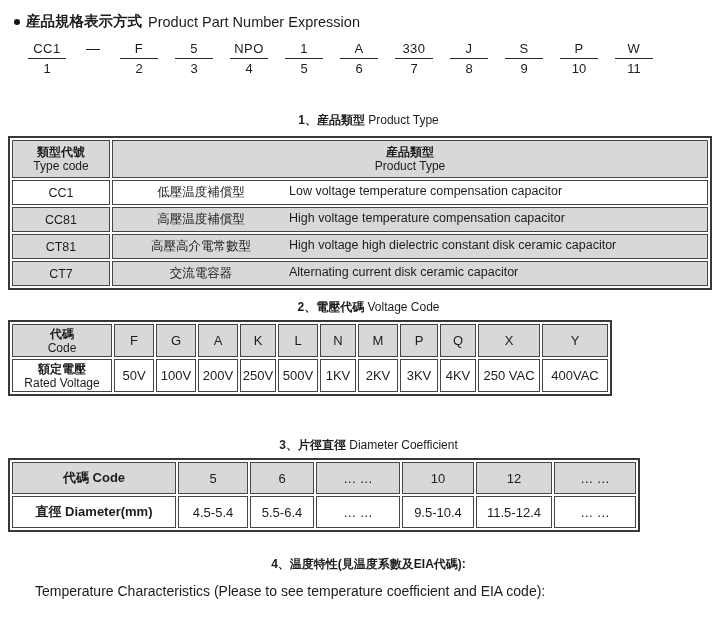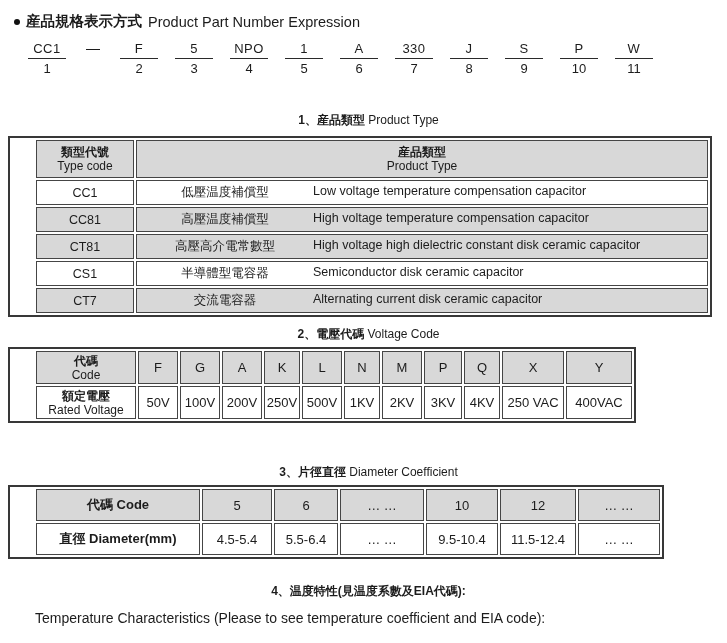--- a/index.html
+++ b/index.html
@@ -32,21 +32,21 @@
 
   
   .sec-heading { font-size: 12px; margin-left: 10px; text-align: center; }
   .sec-heading .en { font-weight: normal; }
   #sec1-heading { margin-top: 36px; }
   #sec2-heading { margin-top: 9px; }
   #sec3-heading { margin-top: 41px; }
   #sec4-heading { margin-top: 24px; }
 
   
-  table { border-collapse: separate; border-spacing: 2px; margin-left: 8px; table-layout: fixed; padding-left: 24px; }
+  table { border-collapse: separate; border-spacing: 2px; margin-left: 8px; table-layout: fixed; }
   table.framed { border: 2px solid #383838; background: #fff; }
   td, th { border: 1px solid #454545; font-size: 12.5px; font-weight: normal; text-align: center; vertical-align: middle; background: #fff; }
   .shade { background: #d8d8d8; }
   .two-line { line-height: 14px; font-size: 12px; }
 
   
   #table1 { width: 704px; margin-top: 7px; }
   #table1 th { height: 38px; }
   #table1 td { height: 25px; }
   #table1 .cell-desc { text-align: left; }
@@ -161,29 +161,20 @@
         <span class="desc-en">High voltage temperature compensation capacitor</span>
       </div>
     </td>
   </tr>
   <tr>
     <td class="shade">CT81</td>
     <td class="cell-desc shade">
       <div class="desc-flex">
         <span class="desc-zh">高壓高介電常數型</span>
         <span class="desc-en">High voltage high dielectric constant disk ceramic capacitor</span>
-      </div>
-    </td>
-  </tr>
-  <tr>
-    <td>CS1</td>
-    <td class="cell-desc">
-      <div class="desc-flex">
-        <span class="desc-zh">半導體型電容器</span>
-        <span class="desc-en">Semiconductor disk ceramic capacitor</span>
       </div>
     </td>
   </tr>
   <tr>
     <td class="shade">CT7</td>
     <td class="cell-desc shade">
       <div class="desc-flex">
         <span class="desc-zh">交流電容器</span>
         <span class="desc-en">Alternating current disk ceramic capacitor</span>
       </div>

